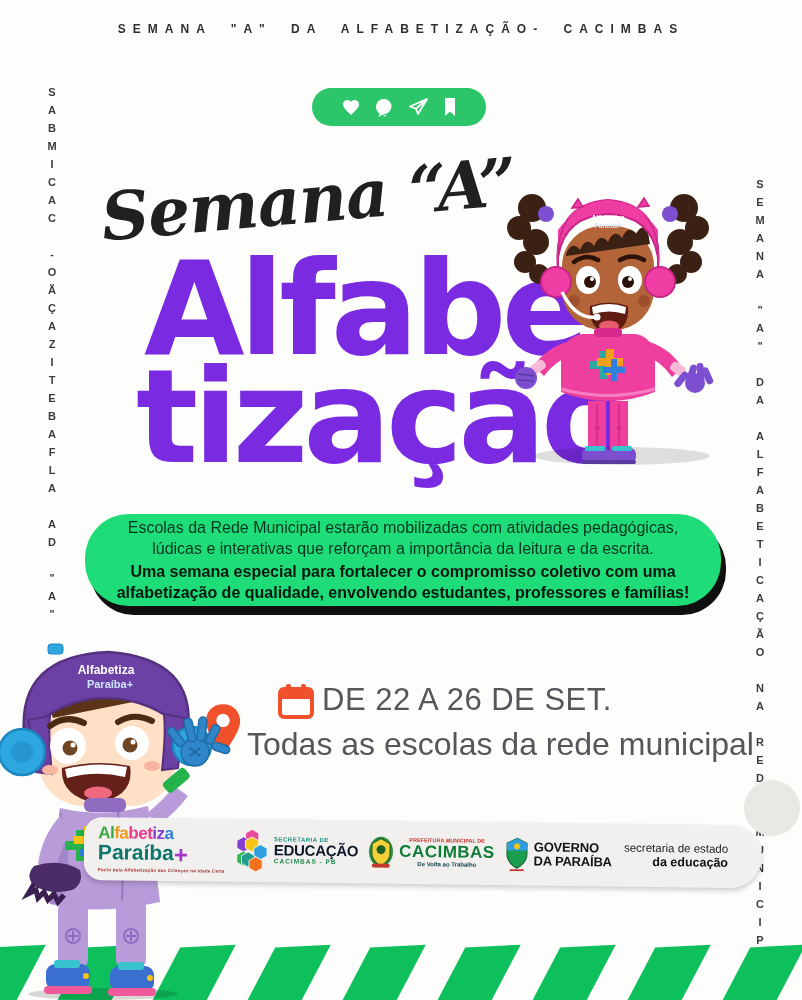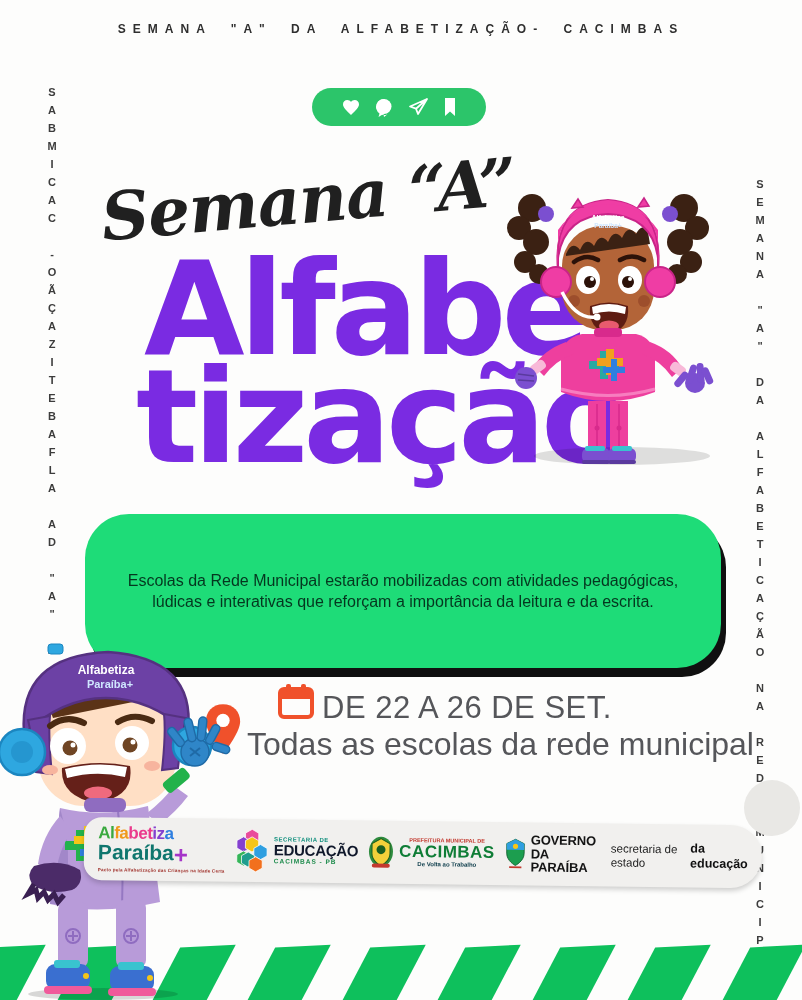--- a/index.html
+++ b/index.html
@@ -23,29 +23,29 @@
   
   .script-title{left:102px;top:158px;width:470px;height:110px;
     font-family:"DejaVu Serif",serif;font-style:italic;font-weight:bold;font-size:66px;
     color:#202020;transform:rotate(-5deg);letter-spacing:-1px;white-space:nowrap;}
   .big-word{left:96px;font-family:"DejaVu Sans",sans-serif;font-weight:bold;font-size:130px;
     line-height:1;letter-spacing:-5px;color:#7a2be2;white-space:nowrap;z-index:2;}
   .word1{top:244px;margin-left:48px;}
   .word2{top:352px;margin-left:40px;}
 
   
-  .info-box{left:85px;top:514px;width:636px;height:154px;background:#1edc78;border-radius:44px;
+  .info-box{left:85px;top:514px;width:636px;height:92px;background:#1edc78;border-radius:44px;
     box-shadow:5px 9px 0 #101010;z-index:8;display:flex;flex-direction:column;justify-content:center;
     text-align:center;padding:12px 30px;box-sizing:border-box;}
   .info-regular{font-size:16px;color:#05361f;line-height:21px;font-weight:500;}
   .info-bold{font-size:16px;color:#031710;line-height:21px;font-weight:bold;margin-top:2px;}
 
   
   .cal-icon{left:277px;top:684px;z-index:6;}
-  .date-text{left:322px;top:682px;font-size:31px;color:#55565a;z-index:6;letter-spacing:.5px;margin-top:8px;}
+  .date-text{left:322px;top:682px;font-size:31px;color:#55565a;z-index:6;letter-spacing:.5px;}
   .pin-icon{left:203px;top:702px;z-index:6;}
   .loc-text{left:247px;top:726px;font-size:32px;color:#55565a;z-index:6;}
 
   
   .girl{left:502px;top:170px;z-index:4;}
   .boy{left:-2px;top:640px;z-index:20;}
 
   
   .footer-bar{left:84px;top:817px;width:678px;height:63px;background:#f1f0ee;z-index:30;
     border-radius:18px 32px 32px 18px;box-shadow:0 3px 5px rgba(0,0,0,.18);
@@ -57,21 +57,21 @@
   .ap-plus{font-size:24px;font-weight:bold;color:#a635c9;vertical-align:-3px;}
   .ap-tagline{font-size:4.6px;color:#a23630;font-weight:bold;margin-top:2px;letter-spacing:.2px;}
   .lg-col{display:flex;flex-direction:column;line-height:1.05;}
   .sec-small{font-size:6px;font-weight:bold;color:#15917f;letter-spacing:.5px;}
   .sec-big{font-size:15px;font-weight:bold;color:#0f172a;letter-spacing:-0.3px;}
   .sec-sub{font-size:6.5px;font-weight:bold;color:#1b8a4a;letter-spacing:1px;}
   .pref-small{font-size:5.5px;font-weight:bold;color:#c3392e;text-align:center;}
   .pref-big{font-size:17px;font-weight:bold;color:#0f7d36;letter-spacing:.5px;text-align:center;}
   .pref-sub{font-size:6px;font-weight:bold;color:#13414f;text-align:center;}
   .gov-line{font-size:13px;font-weight:bold;color:#141414;letter-spacing:-0.2px;}
-  .se-col{margin-left:2px;display:flex;flex-direction:row;align-items:flex-end;line-height:1.15;}
+  .se-col{margin-left:2px;display:flex;flex-direction:column;align-items:flex-end;line-height:1.15;}
   .se-1{font-size:11.5px;color:#232323;}
   .se-2{font-size:12.5px;font-weight:bold;color:#111;}
   .logo-group{display:flex;align-items:center;gap:5px;}
 
   
   .gray-circle{left:744px;top:780px;width:56px;height:56px;border-radius:50%;background:#e9e8e5;z-index:4;}
   #stripes{left:0;top:938px;width:802px;height:62px;overflow:hidden;z-index:6;}
   .stripe{position:absolute;top:8px;width:54px;height:80px;background:#0ec05c;
     transform:skewX(-30deg) rotate(-3deg);}
 </style>
@@ -187,20 +187,21 @@
   <rect x="80" y="278" width="28" height="15" rx="6" fill="#7b4fd0"></rect>
     <rect x="106" y="278" width="28" height="15" rx="6" fill="#7b4fd0"></rect>
   <rect x="83" y="276" width="20" height="5" rx="2" fill="#39c3cf"></rect>
     <rect x="110" y="276" width="20" height="5" rx="2" fill="#39c3cf"></rect>
   <rect x="80" y="290" width="28" height="4" rx="2" fill="#5a3a9e"></rect>
     <rect x="106" y="290" width="28" height="4" rx="2" fill="#5a3a9e"></rect>
 </svg>
 
 <div class="abs info-box">
   <div class="info-regular">Escolas da Rede Municipal estarão mobilizadas com atividades pedagógicas, lúdicas e interativas que reforçam a importância da leitura e da escrita.</div>
+  <div class="info-bold">Uma semana especial para fortalecer o compromisso coletivo com uma alfabetização de qualidade, envolvendo estudantes, professores e famílias!</div>
 </div>
 
 <span class="abs cal-icon">
   <svg width="38" height="36" viewBox="0 0 38 36">
     <rect x="3" y="5" width="32" height="28" rx="4" fill="none" stroke="#f0512b" stroke-width="4"></rect>
     <rect x="3" y="5" width="32" height="10" fill="#f0512b"></rect>
     <rect x="9" y="0" width="5" height="8" rx="2" fill="#f0512b"></rect>
       <rect x="24" y="0" width="5" height="8" rx="2" fill="#f0512b"></rect>
   </svg>
 </span>

